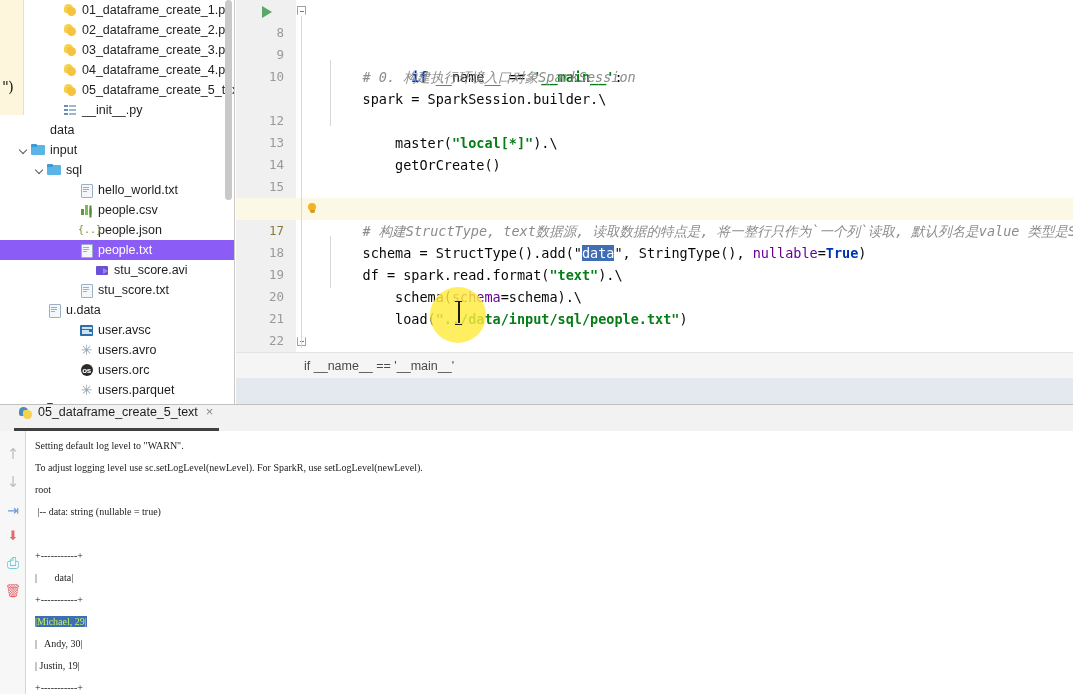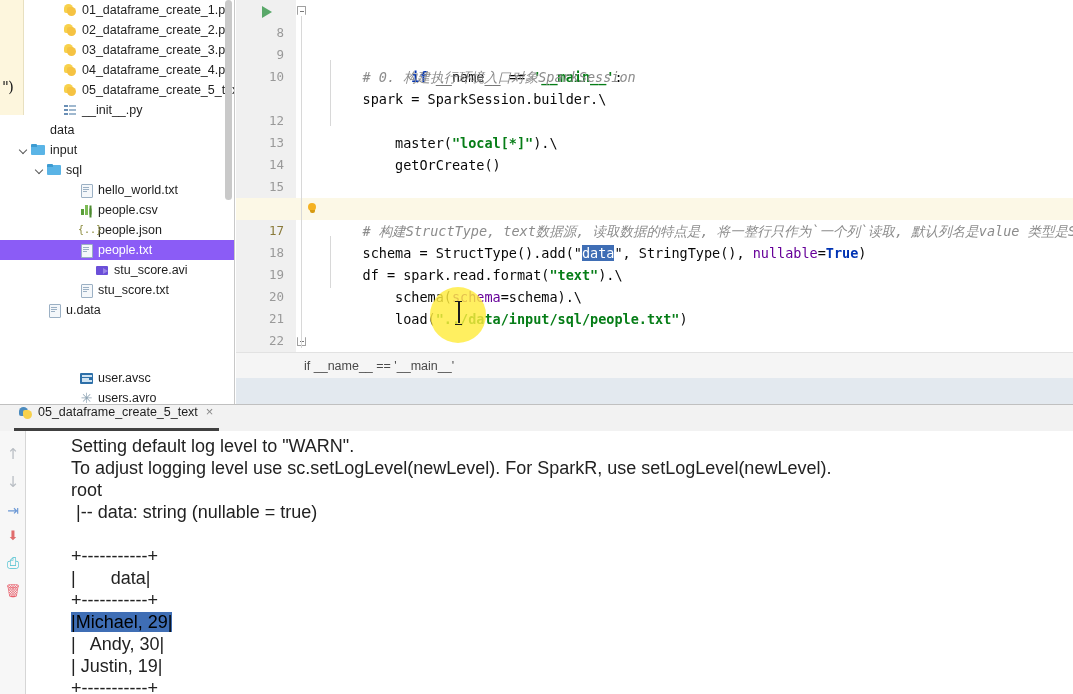--- a/index.html
+++ b/index.html
@@ -251,24 +251,24 @@
   .tb-btn {
     position:absolute; left:4px; width:18px; height:18px;
     color:#a0a6ad; font-size:15px; line-height:18px; text-align:center;
     font-family:"DejaVu Sans", sans-serif;
   }
   .console-out {
     position:absolute; left:27px; top:26px; right:0; bottom:0;
     overflow:hidden; padding:4px 0 0 8px;
   }
   .cline {
-    font-family:Liberation Sans, sans-serif; font-size:18px;
-    color:#222222; white-space:pre; height:22px; line-height:22px;margin-left:36px;
-  }
-  .cline .hl-sel { background:#3f6eb5; color:#000000; }
+    font-family:Liberation Serif, serif; font-size:10px;
+    color:#222222; white-space:pre; height:22px; line-height:22px;
+  }
+  .cline .hl-sel { background:#3f6eb5; color:#bef264; }
 </style>
 </head>
 <body>
 
 <div id="app">
 
   <div class="tooltip-strip">
     <span class="tt-text">")</span>
   </div>
 
@@ -347,21 +347,21 @@
         <div class="tree-row" style="padding-left: 64px;">
           <span class="tw"></span>
           <span class="ico txt"></span>
           <span class="lbl">stu_score.txt</span>
         </div>
         <div class="tree-row" style="padding-left: 32px;">
           <span class="tw"></span>
           <span class="ico txt"></span>
           <span class="lbl">u.data</span>
         </div>
-        <div class="tree-row" style="padding-left: 64px; margin-top: 48px;">
+        <div class="tree-row" style="padding-left: 64px;">
           <span class="tw"></span>
           <span class="ico avsc"></span>
           <span class="lbl">user.avsc</span>
         </div>
         <div class="tree-row" style="padding-left: 64px;">
           <span class="tw"></span>
           <span class="ico star">✳</span>
           <span class="lbl">users.avro</span>
         </div>
         <div class="tree-row" style="padding-left: 64px;">

